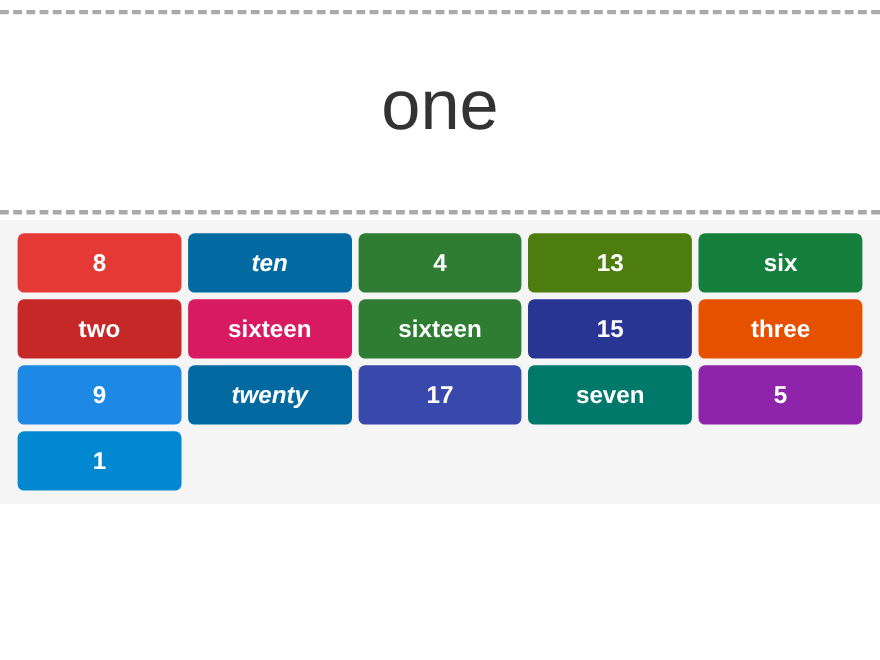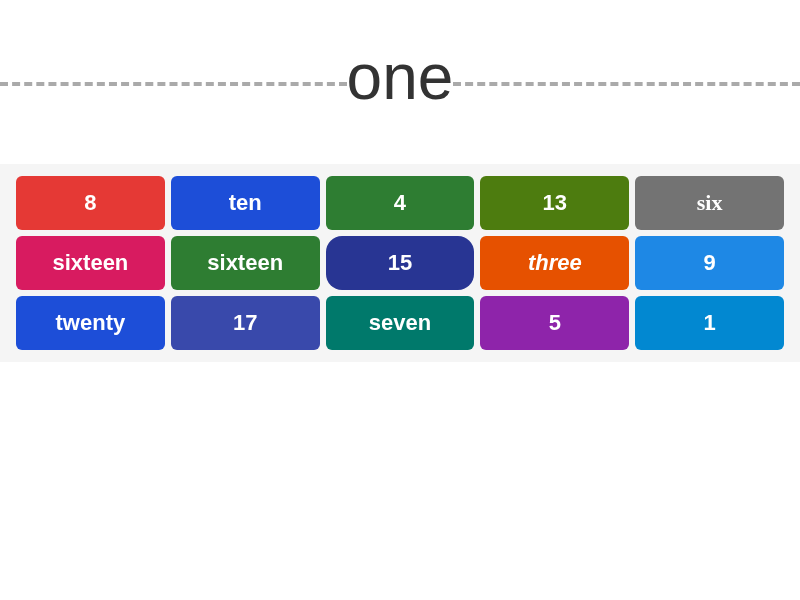--- a/index.html
+++ b/index.html
@@ -28,20 +28,21 @@
       content: '';
       position: absolute;
       left: 0; right: 0; top: 50%;
       border-top: 4px dashed #aaaaaa;
     }
 
     
     .top-section {
       background: #ffffff;
       display: flex;
+      flex-direction: column;
       align-items: center;
     }
 
     .word-display {
       font-size: 64px;
       font-weight: 400;
       color: #333333;
       text-align: center;
       padding: 40px 0 50px 0;
     }
@@ -65,51 +66,52 @@
       justify-content: center;
       font-size: 22px;
       font-weight: 600;
       color: #ffffff;
       padding: 14px 8px;
       cursor: pointer;
       text-align: center;
     }
 
     .red       { background: #e53935; }
-    .teal      { background: #1d4ed8; }
+    .teal      { background: #0369a1; font-style: italic; }
     .dark-green{ background: #2e7d32; }
     .dark-teal { background: #4d7c0f; }
-    .dark-blue { background: #737373; font-family: Liberation Serif, serif; }
+    .dark-blue { background: #15803d; }
     .crimson   { background: #c62828; }
     .pink-red  { background: #d81b60; }
     .magenta   { background: #ad1457; }
-    .purple-blue { background: #283593; border-radius: 16px; }
+    .purple-blue { background: #283593; }
     .indigo    { background: #3949ab; }
     .blue-ind  { background: #1e88e5; }
-    .orange    { background: #e65100; font-style: italic; }
+    .orange    { background: #e65100; }
     .teal-mid  { background: #00796b; }
     .purple    { background: #8e24aa; }
     .cyan      { background: #0288d1; }
   </style>
 </head>
 <body>
 
 <div class="top-section">
   <div class="dashed-strip"></div>
   <div class="word-display">one</div>
   <div class="dashed-strip"></div>
 </div>
 
 <div class="bottom-section">
   <div class="grid" id="grid-container">
   <div class="tile red">8</div>
       <div class="tile teal">ten</div>
       <div class="tile dark-green">4</div>
       <div class="tile dark-teal">13</div>
       <div class="tile dark-blue">six</div>
+      <div class="tile crimson">two</div>
       <div class="tile pink-red">sixteen</div>
       <div class="tile dark-green">sixteen</div>
       <div class="tile purple-blue">15</div>
       <div class="tile orange">three</div>
       <div class="tile blue-ind">9</div>
       <div class="tile teal">twenty</div>
       <div class="tile indigo">17</div>
       <div class="tile teal-mid">seven</div>
       <div class="tile purple">5</div>
       <div class="tile cyan">1</div>

